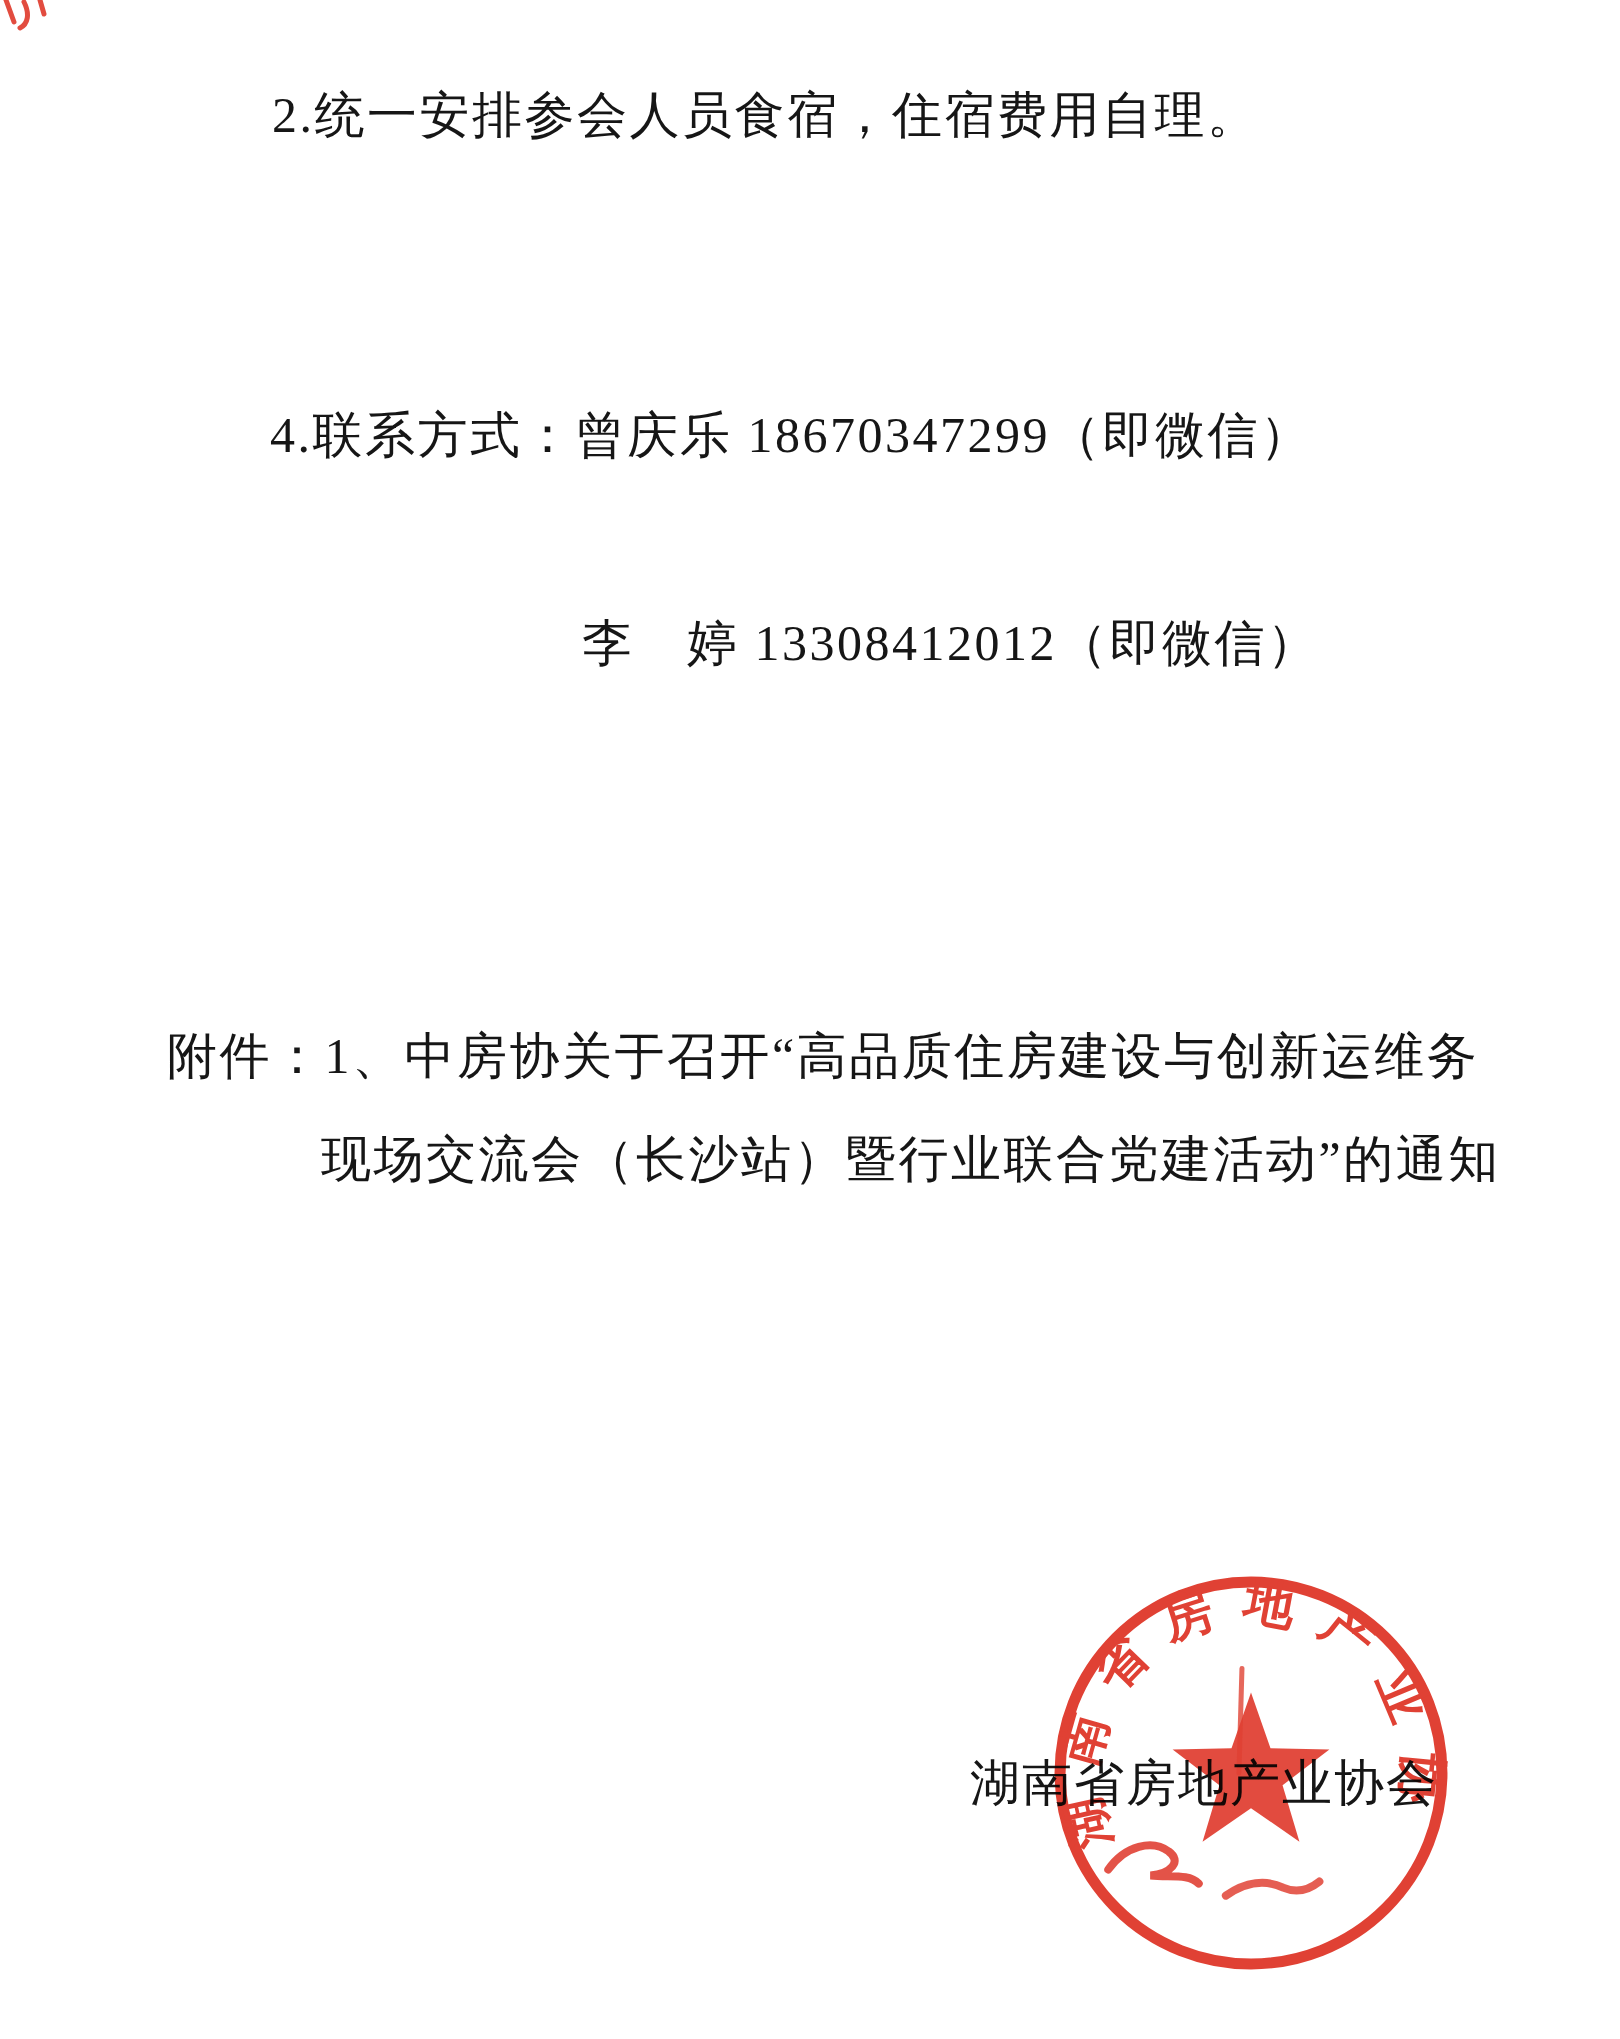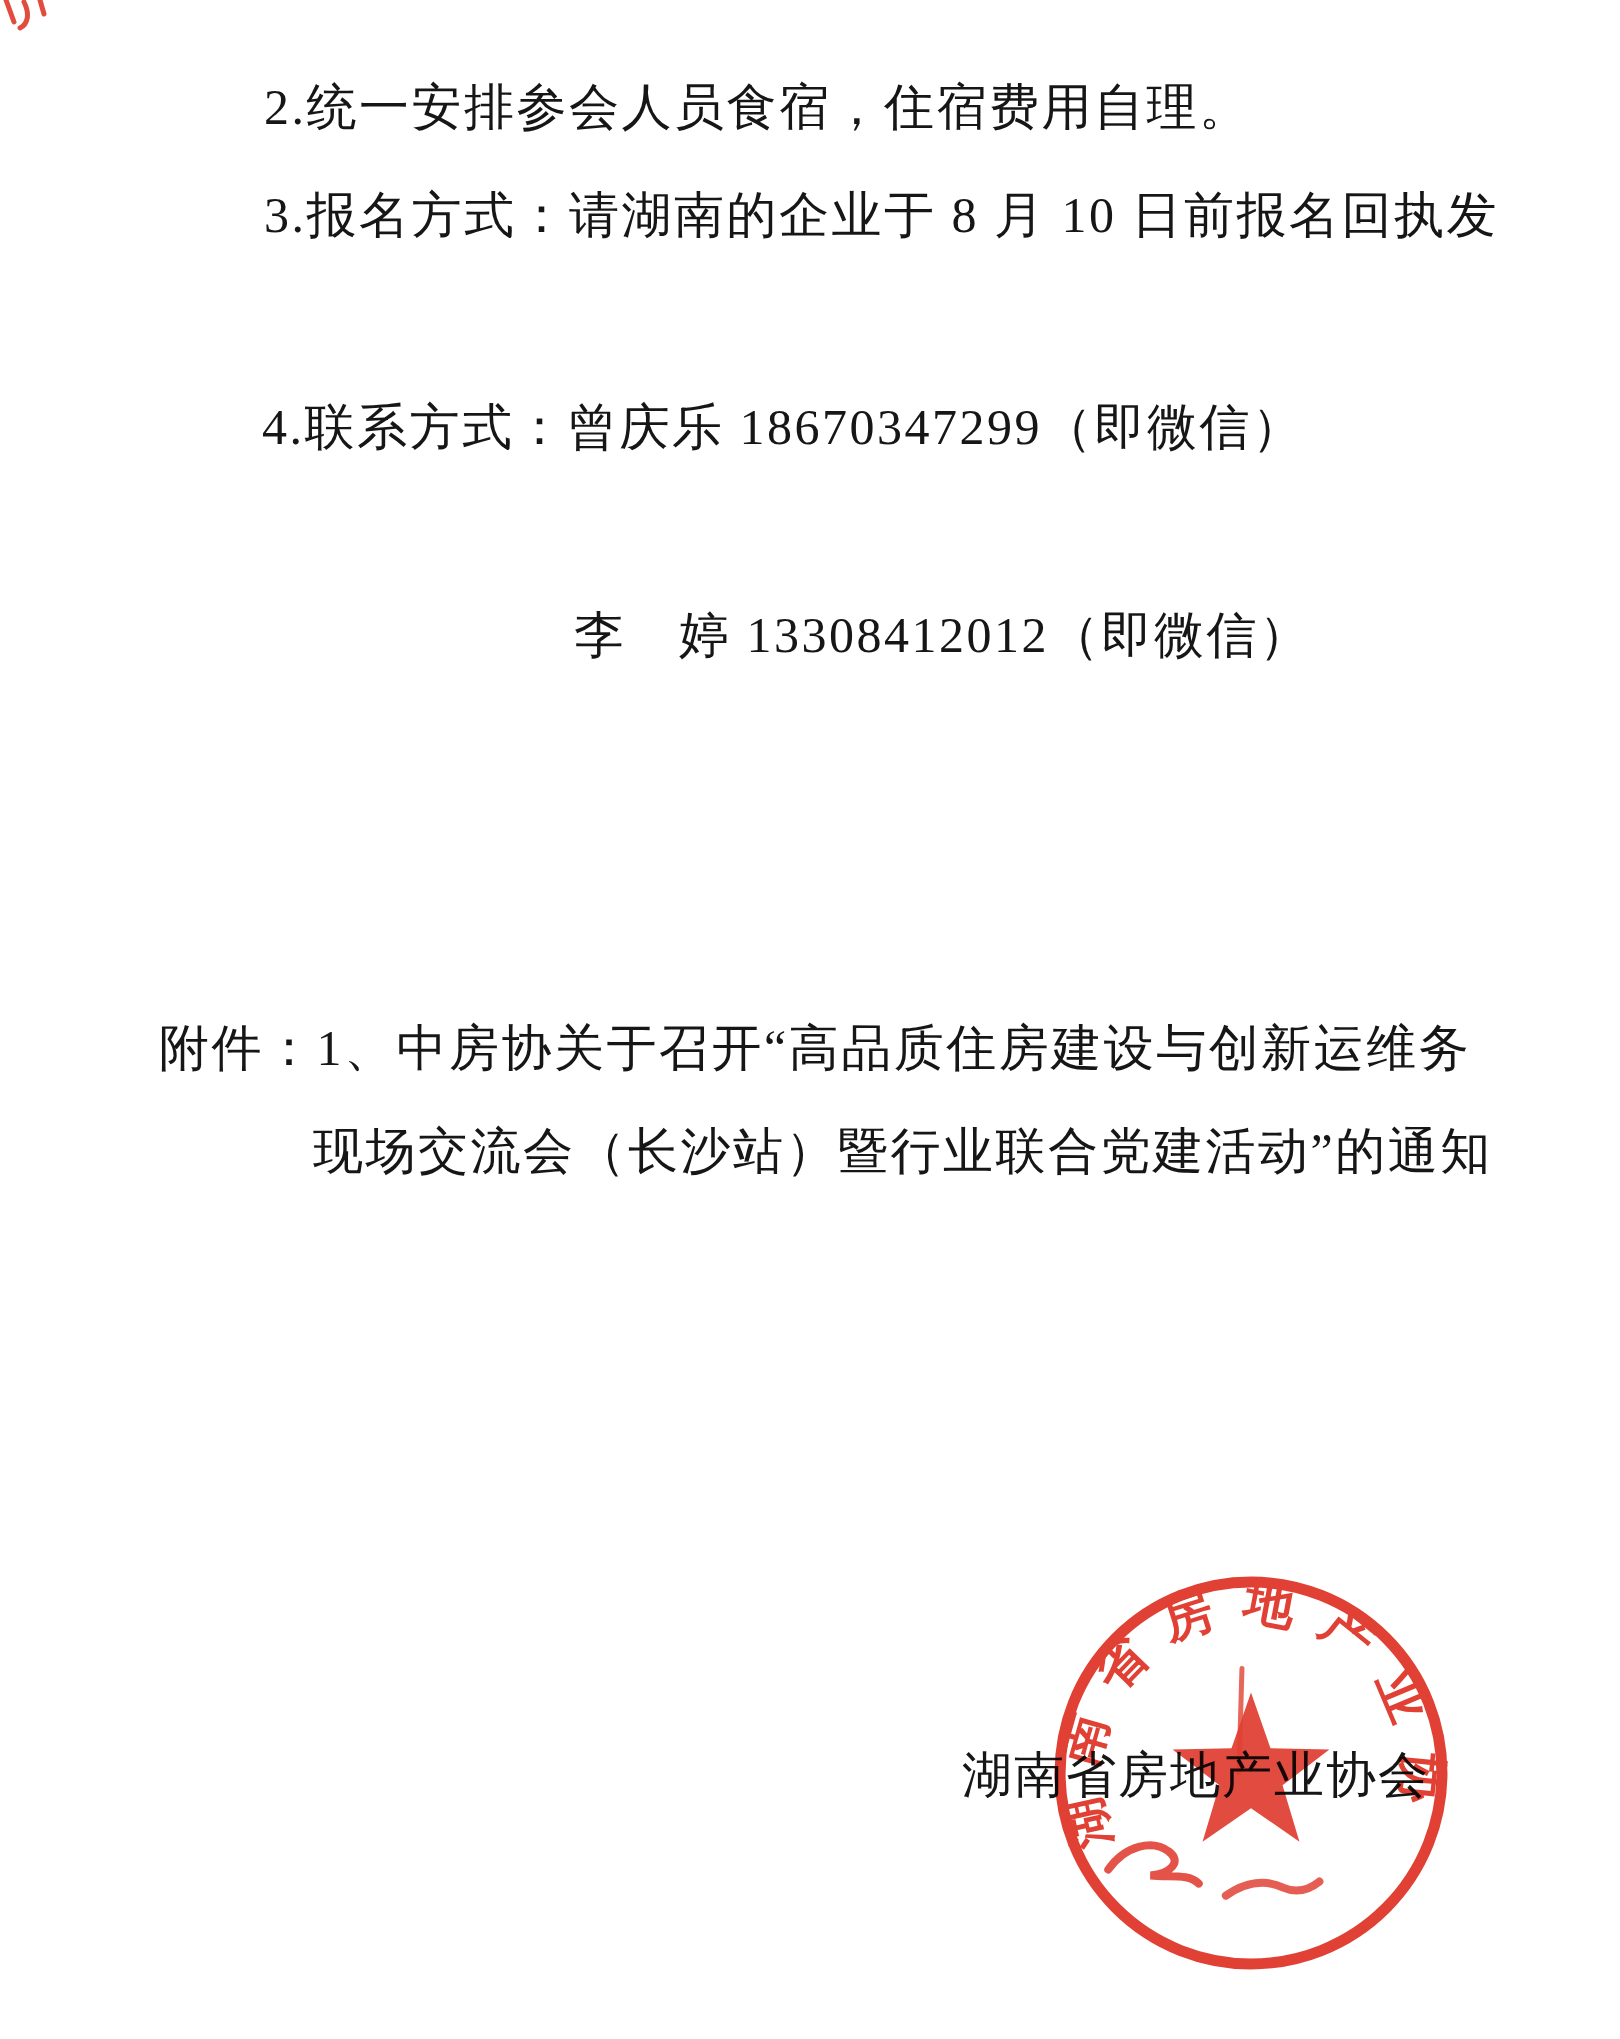--- a/index.html
+++ b/index.html
@@ -6,21 +6,21 @@
   .page{
     position:relative;
     width:1620px;height:2039px;
     background:#ffffff;
     overflow:hidden;
     font-family:"Liberation Serif","DejaVu Serif",serif;
     color:#161616;
   }
   .tline{
     position:absolute;
-    margin:4px;
+    margin:12px;
     font-size:50px;
     line-height:1.0;
     letter-spacing:2.5px;
     white-space:pre;
     color:#161616;
     z-index:2;
   }
   .seal{
     position:absolute;
     left:1050px;top:1572px;
@@ -42,21 +42,20 @@
     font-size:50px;
     letter-spacing:25px;
   }
 </style>
 </head>
 <body>
 
 <div class="page">
 
   <p class="tline" style="left:260px;top:78px">2.统一安排参会人员食宿，住宿费用自理。</p>
-  <p class="tline" style="left:260px;top:186px">3.报名方式：请湖南的企业于 8 月 10 日前报名回执发</p>
   <p class="tline" style="left:258px;top:398px">4.联系方式：曾庆乐 18670347299（即微信）</p>
   <p class="tline" style="left:570px;top:606px">李　婷 13308412012（即微信）</p>
 
   <p class="tline" style="left:155px;top:1019px">附件：1、中房协关于召开“高品质住房建设与创新运维务</p>
   <p class="tline" style="left:309px;top:1122px">现场交流会（长沙站）暨行业联合党建活动”的通知</p>
 
   <p class="tline" style="left:958px;top:1746px;letter-spacing:2px">湖南省房地产业协会</p>
 
   <svg class="seal" viewBox="0 0 400 400" aria-hidden="true">
     <circle cx="200" cy="200" r="190" fill="none" stroke-width="11" stroke="#df392b"></circle>

